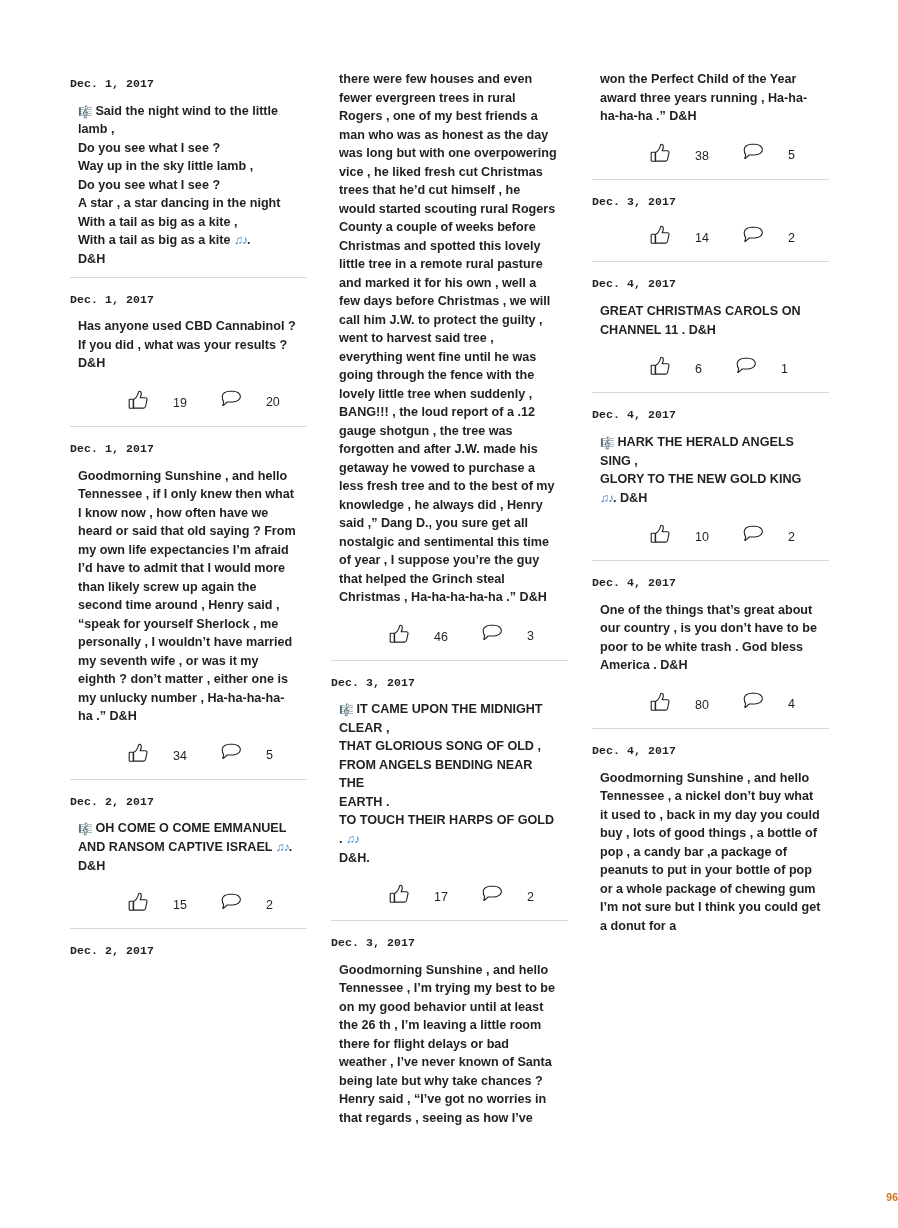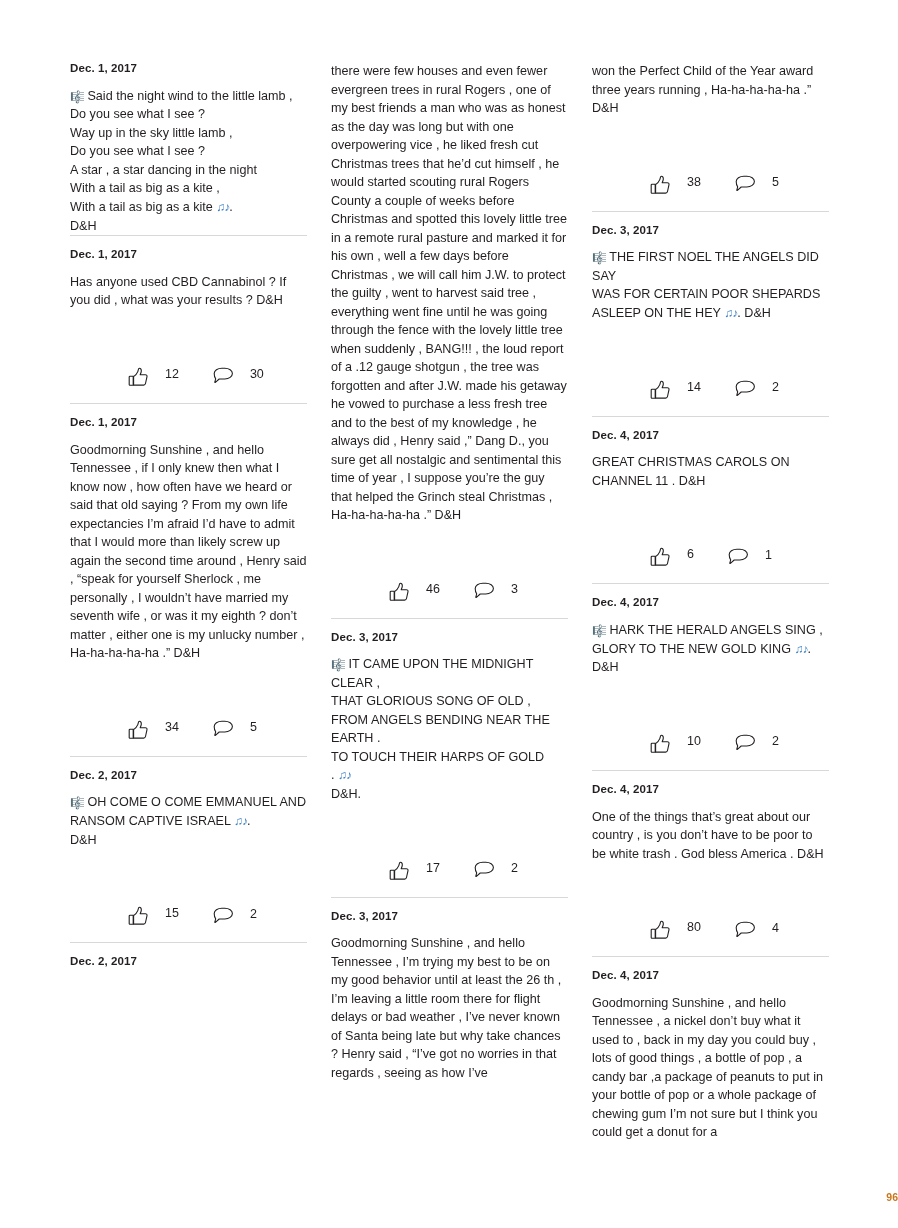--- a/index.html
+++ b/index.html
@@ -35,53 +35,54 @@
     position: relative;
   }
   .post {
     position: relative;
   }
   .post-date {
     font-size: 11.5px;
     font-weight: bold;
     color: #231f20;
     letter-spacing: 0.1px;
-    margin: 0 0 11px 0;
+    margin: 15px 0 11px 0;
     line-height: 1.2;
+    font-family: Liberation Mono, monospace;
   }
   .post-body {
     font-size: 12.6px;
     line-height: 1.47;
     color: #231f20;
-    margin: 0;
+    margin: 8px;
     white-space: pre-wrap;
     word-wrap: break-word;
+    font-weight: bold;
   }
   .music-note {
     color: #3b7fc4;
     font-size: 12px;
     letter-spacing: -1px;
   }
   .note-lead {
     display: inline-block;
     transform: translateY(1px);
   }
   .reactions {
     display: flex;
     align-items: center;
     gap: 0;
     margin-top: 17px;
     margin-bottom: 16px;
     padding-left: 58px;
   }
   .reaction {
     display: flex;
-    align-items: flex-start;
-    gap: 16px;
-    margin-top: 40px;
+    align-items: flex-end;
+    gap: 24px;
   }
   .reaction + .reaction {
     margin-left: 34px;
   }
   .reaction .count {
     font-size: 12.5px;
     color: #231f20;
   }
   .divider {
     border: 0;
@@ -125,29 +126,29 @@
           <div class="post-date">Dec. 1, 2017</div>
           <div class="post-body"><span>Has anyone used CBD Cannabinol ? If you did , what was your results ? D&amp;H</span></div>
           <div class="reactions">
             <div class="reaction">
               <span>
 <svg class="icon" width="21" height="20" viewBox="0 0 21 20" fill="none" xmlns="http://www.w3.org/2000/svg">
   <path d="M2 9.2 h3.2 v9.1 H2 a0.8 0.8 0 0 1 -0.8 -0.8 V10 a0.8 0.8 0 0 1 0.8 -0.8 z" stroke="#231f20" stroke-width="1.1" fill="none"></path>
   <path d="M5.6 9.6 C7.2 8.5 9 6.6 9.8 4.6 C10.3 3.2 10.2 1.3 11.4 1.3 c1.4 0 2 1.3 1.9 2.8 c-0.1 1.3 -0.7 2.6 -1.1 3.6 h5.2 c1.1 0 1.8 0.9 1.6 1.9 l-1.5 6.9 c-0.2 0.9 -1 1.6 -1.9 1.6 H5.6 z" stroke="#231f20" stroke-width="1.1" fill="none" stroke-linejoin="round"></path>
 </svg>
 </span>
-              <span class="count">12</span>
-            </div>
-            <div class="reaction">
-              <span>
-<svg class="icon" width="21" height="19" viewBox="0 0 21 19" fill="none" xmlns="http://www.w3.org/2000/svg">
-  <path d="M1.2 6.6 C1.2 3.6 4.6 1.2 8.8 1.2 h3 c4.2 0 7.6 2.4 7.6 5.4 c0 3 -3.4 5.4 -7.6 5.4 H6.2 L2.4 15.4 c-0.3 0.25 -0.7 0 -0.6 -0.35 l0.9 -3.2 C1.9 10.9 1.2 8.9 1.2 6.6 z" stroke="#231f20" stroke-width="1.1" fill="none" stroke-linejoin="round"></path>
-</svg>
-</span>
-              <span class="count">30</span>
+              <span class="count">19</span>
+            </div>
+            <div class="reaction">
+              <span>
+<svg class="icon" width="21" height="19" viewBox="0 0 21 19" fill="none" xmlns="http://www.w3.org/2000/svg">
+  <path d="M1.2 6.6 C1.2 3.6 4.6 1.2 8.8 1.2 h3 c4.2 0 7.6 2.4 7.6 5.4 c0 3 -3.4 5.4 -7.6 5.4 H6.2 L2.4 15.4 c-0.3 0.25 -0.7 0 -0.6 -0.35 l0.9 -3.2 C1.9 10.9 1.2 8.9 1.2 6.6 z" stroke="#231f20" stroke-width="1.1" fill="none" stroke-linejoin="round"></path>
+</svg>
+</span>
+              <span class="count">20</span>
             </div>
           </div>
           <hr class="divider">
         </div>
         <div class="post">
           <div class="post-date">Dec. 1, 2017</div>
           <div class="post-body"><span>Goodmorning Sunshine , and hello Tennessee , if I only knew then what I know now , how often have we heard or said that old saying ? From my own life expectancies I’m afraid I’d have to admit that I would more than likely screw up again the second time around , Henry said , “speak for yourself Sherlock , me personally , I wouldn’t have married my seventh wife , or was it my eighth ? don’t matter , either one is my unlucky number , Ha-ha-ha-ha-ha .” D&amp;H</span></div>
           <div class="reactions">
             <div class="reaction">
               <span>
@@ -276,22 +277,20 @@
   <path d="M1.2 6.6 C1.2 3.6 4.6 1.2 8.8 1.2 h3 c4.2 0 7.6 2.4 7.6 5.4 c0 3 -3.4 5.4 -7.6 5.4 H6.2 L2.4 15.4 c-0.3 0.25 -0.7 0 -0.6 -0.35 l0.9 -3.2 C1.9 10.9 1.2 8.9 1.2 6.6 z" stroke="#231f20" stroke-width="1.1" fill="none" stroke-linejoin="round"></path>
 </svg>
 </span>
               <span class="count">5</span>
             </div>
           </div>
           <hr class="divider">
         </div>
         <div class="post">
           <div class="post-date">Dec. 3, 2017</div>
-          <div class="post-body"><span class="music-note note-lead">🎼</span> <span>THE FIRST NOEL THE ANGELS DID SAY
-WAS FOR CERTAIN POOR SHEPARDS ASLEEP ON THE HEY </span><span class="music-note">♫♪</span><span>. D&amp;H</span></div>
           <div class="reactions">
             <div class="reaction">
               <span>
 <svg class="icon" width="21" height="20" viewBox="0 0 21 20" fill="none" xmlns="http://www.w3.org/2000/svg">
   <path d="M2 9.2 h3.2 v9.1 H2 a0.8 0.8 0 0 1 -0.8 -0.8 V10 a0.8 0.8 0 0 1 0.8 -0.8 z" stroke="#231f20" stroke-width="1.1" fill="none"></path>
   <path d="M5.6 9.6 C7.2 8.5 9 6.6 9.8 4.6 C10.3 3.2 10.2 1.3 11.4 1.3 c1.4 0 2 1.3 1.9 2.8 c-0.1 1.3 -0.7 2.6 -1.1 3.6 h5.2 c1.1 0 1.8 0.9 1.6 1.9 l-1.5 6.9 c-0.2 0.9 -1 1.6 -1.9 1.6 H5.6 z" stroke="#231f20" stroke-width="1.1" fill="none" stroke-linejoin="round"></path>
 </svg>
 </span>
               <span class="count">14</span>
             </div>

